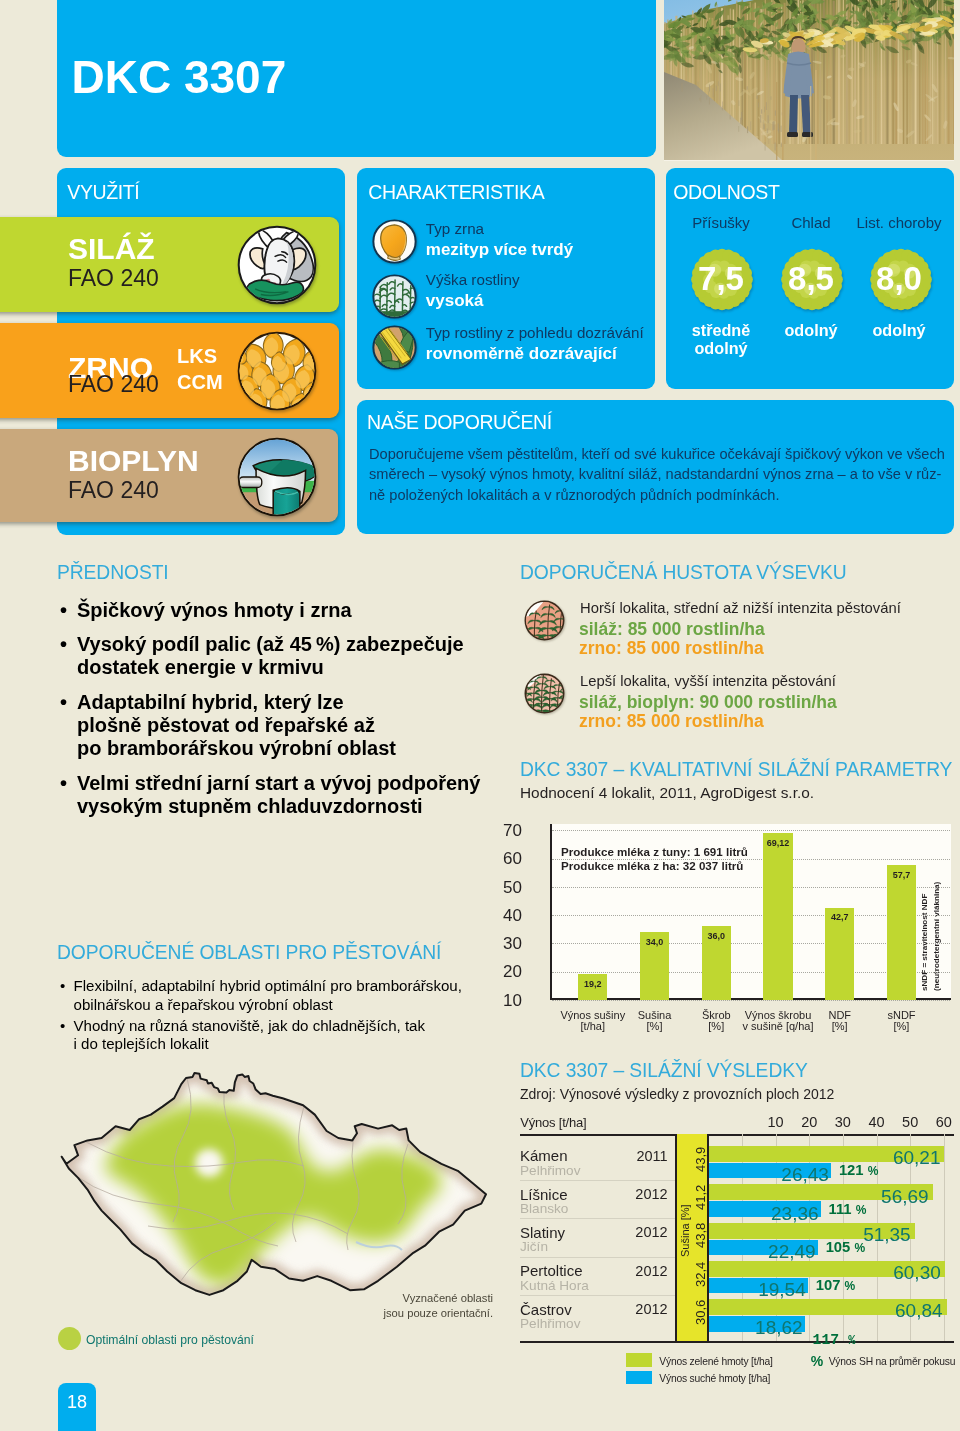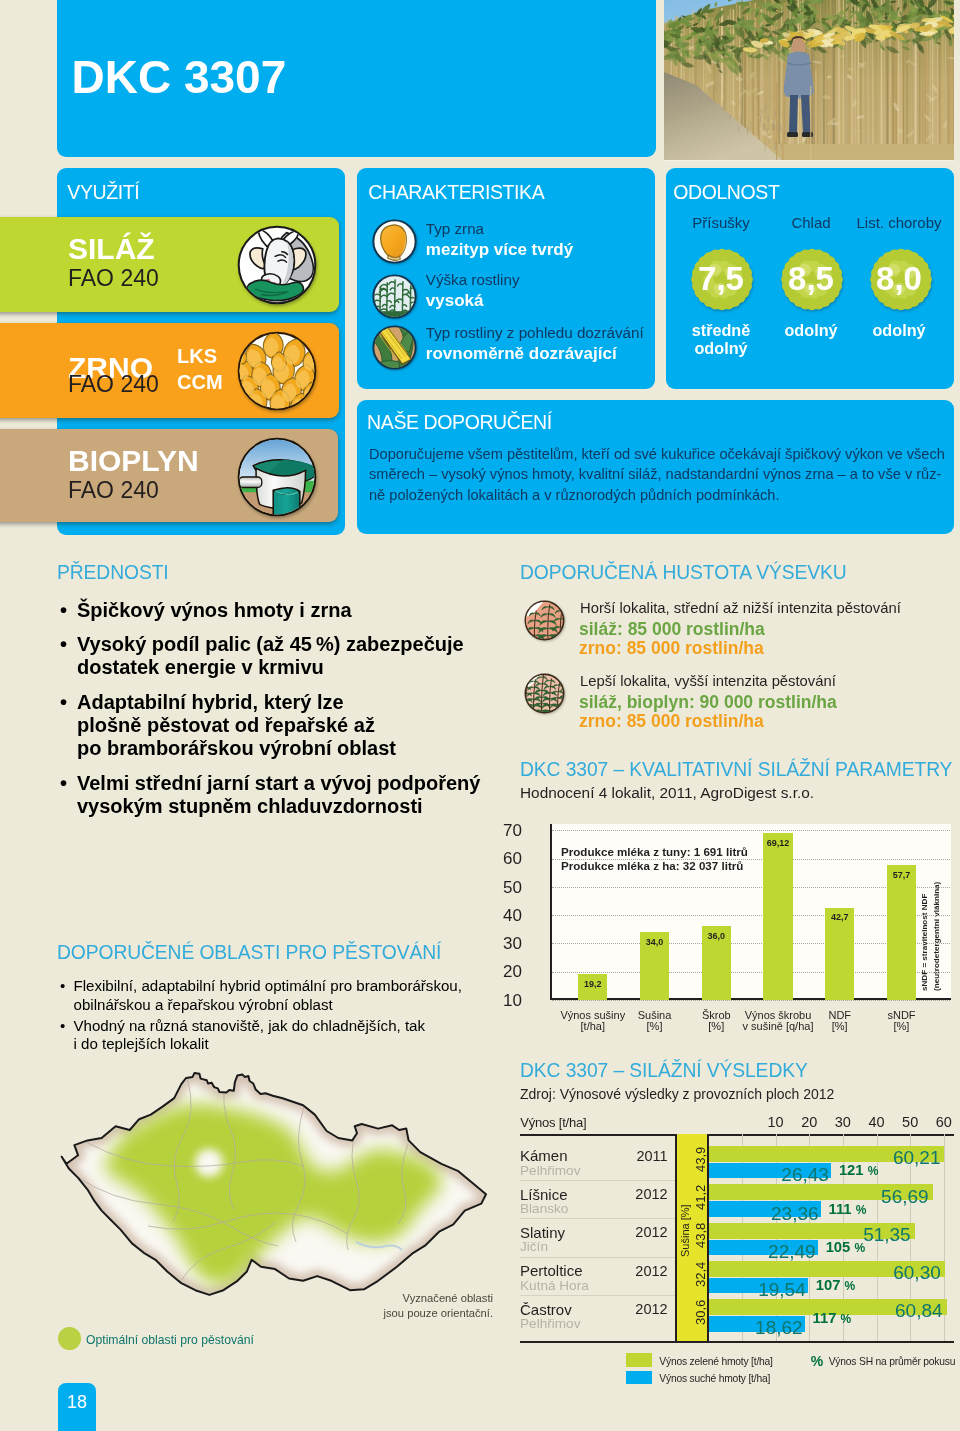--- a/index.html
+++ b/index.html
@@ -1713,21 +1713,21 @@
     <div class="c2pct" style="left: 310.713px; top: 173.2px;"><span>107</span> <span style="font-size:12px">%</span></div>
     <div class="c2sep" style="left: 15px; top: 189.9px; width: 154.6px;"></div>
     <div class="c2place" style="left: 15px; top: 196.6px;">Častrov</div>
     <div class="c2distr" style="left: 15px; top: 212px;">Pelhřimov</div>
     <div class="c2year" style="left: 102.6px; top: 197px; width: 60px;">2012</div>
     <div class="c2dm" style="left: 189px; top: 219.9px;">30,6</div>
     <div class="c2bar" style="left: 203.7px; top: 194.2px; width: 237.905px; height: 16px; background: rgb(191, 215, 48);"></div>
     <div class="c2lab" style="left: 375.605px; top: 196.4px; width: 62px;">60,84</div>
     <div class="c2bar" style="left: 203.7px; top: 211.2px; width: 95.9191px; height: 15.4px; background: rgb(0, 173, 238);"></div>
     <div class="c2lab" style="left: 235.619px; top: 213.4px; width: 62px;">18,62</div>
-    <div class="c2pct" style="left: 307.619px; top: 206px;"><span>117</span> <span style="font-size:12px">%</span></div>
+    <div class="c2pct" style="left: 307.619px; top: 228px; font-family: Liberation Mono, monospace;"><span>117</span> <span style="font-size:12px">%</span></div>
     <div style="position: absolute; left: 120.5px; top: 248px; width: 26.3px; height: 13.9px; background: rgb(191, 215, 48);"></div>
     <div class="c2leg" style="left: 154.3px; top: 251.8px;">Výnos zelené hmoty [t/ha]</div>
     <div style="position: absolute; left: 120.5px; top: 265.6px; width: 26.3px; height: 13.9px; background: rgb(0, 173, 238);"></div>
     <div class="c2leg" style="left: 154.3px; top: 269.4px;">Výnos suché hmoty [t/ha]</div>
     <div class="c2pct" style="left: 305.7px; top: 248.5px; font-size: 14px;">%</div>
     <div class="c2leg" style="left: 323.7px; top: 251.8px;">Výnos SH na průměr pokusu</div>
   </div>
 
 <svg width="0" height="0" style="position:absolute">
     <defs>

